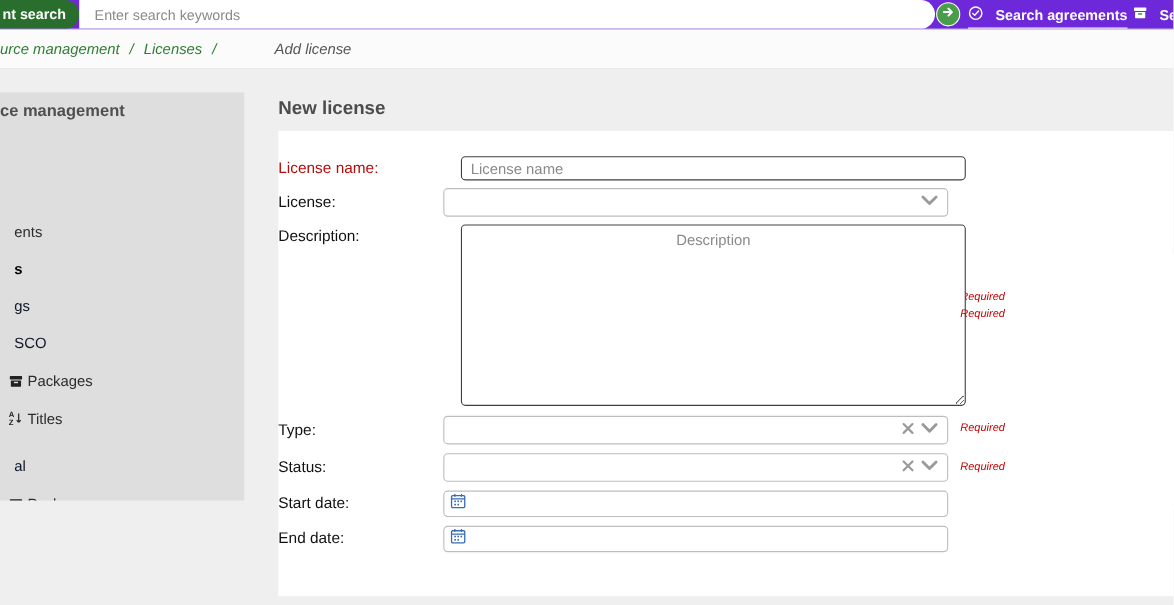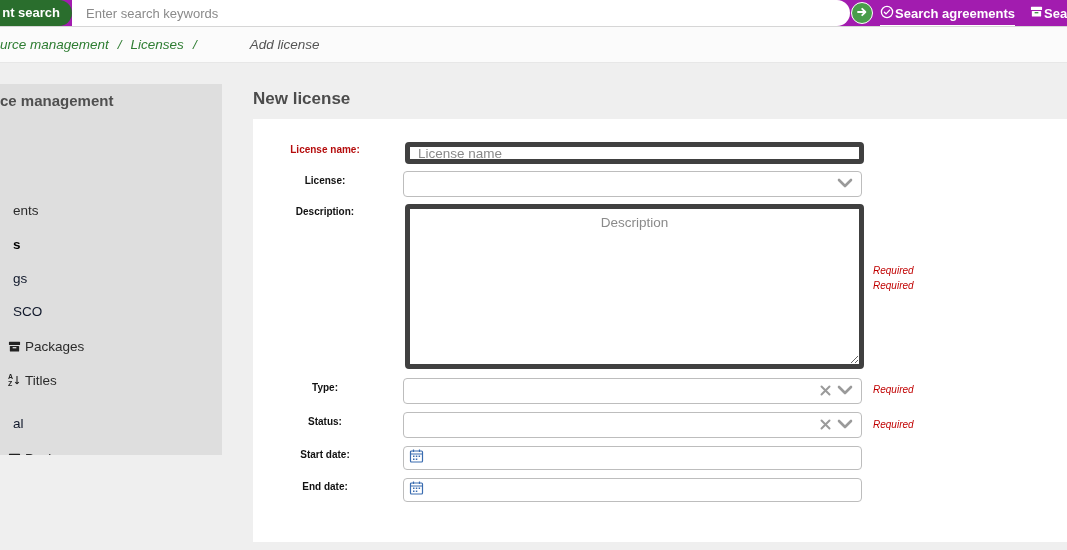--- a/index.html
+++ b/index.html
@@ -1,28 +1,28 @@
 <!DOCTYPE html>
 <html><head>
 <meta charset="utf-8">
 <style>
   html,body{margin:0;padding:0;}
   body{font-family:"Liberation Sans","DejaVu Sans",sans-serif;}
   .viewport{position:relative;width:1067px;height:550px;overflow:hidden;background:#efefef;}
 
   
-  .topbar{position:absolute;left:0;top:0;width:1067px;height:26px;background:#a21caf;border-bottom:1px solid #d6d6d6;}
+  .topbar{position:absolute;left:0;top:0;width:1067px;height:26px;background:#6d28d9;border-bottom:1px solid #d6d6d6;}
   .search-tab{position:absolute;left:-62px;top:0;width:134px;height:26px;background:#2a6e2d;border-radius:0 13px 13px 0;
     color:#fff;font-weight:bold;font-size:13px;line-height:26px;text-align:right;padding-right:12px;box-sizing:border-box;cursor:pointer;}
   .search-field{position:absolute;left:72px;top:0;width:778px;height:26px;background:#fff;border:none;outline:none;
     border-radius:0 13px 13px 0;padding:0 14px;box-sizing:border-box;font-size:13px;color:#333;}
   .search-field::placeholder{color:#8a8a8a;}
   .go-btn{position:absolute;left:851px;top:2px;width:22px;height:22px;border-radius:50%;background:#4a9d4b;border:1px solid #fff;
     box-sizing:border-box;display:flex;align-items:center;justify-content:center;cursor:pointer;}
-  .top-link{position:absolute;top:4px;height:18px;display:flex;align-items:center;gap:1px;color:#fff;font-size:13px;font-weight:600;cursor:pointer;}
+  .top-link{position:absolute;top:4px;height:18px;display:flex;align-items:center;gap:11px;color:#fff;font-size:13px;font-weight:600;cursor:pointer;}
   .top-link.active{border-bottom:1.5px solid #fff;padding-bottom:3px;}
   .top-link-1{left:880px;}
   .top-link-2{left:1030px;}
 
   
   .breadcrumb{position:absolute;left:0;top:27px;width:1067px;height:35px;background:#fbfbfb;border-bottom:1px solid #e7e7e7;
     font-size:13.5px;font-style:italic;display:flex;align-items:center;}
   .breadcrumb a{color:#2e7d32;text-decoration:none;cursor:pointer;}
   .crumb-sep{color:#2e7d32;margin:0 9px;}
   .crumb-current{color:#555;margin-left:44px;}
@@ -32,25 +32,25 @@
   .sidebar-title{position:absolute;left:0;top:8px;font-size:15px;font-weight:bold;color:#4f4f4f;}
   .side-item{position:absolute;left:13px;font-size:13.5px;color:#2b2b2b;cursor:pointer;white-space:nowrap;}
   .side-item.header{color:#0f172a;cursor:default;}
   .side-item.active{font-weight:bold;color:#000;}
   .side-item .s-icon{display:inline-block;vertical-align:-2px;margin-left:-5px;margin-right:4px;}
 
   
   .page-title{position:absolute;left:253px;top:89px;font-size:17px;font-weight:bold;color:#4c4c4c;}
   .card{position:absolute;left:253px;top:119px;width:814px;height:423px;background:#fff;}
 
-  .f-label{position:absolute;width:144px;text-align:center;font-size:10px;font-weight:bold;color:#111;}
+  .f-label{position:absolute;width:144px;text-align:left;font-size:14px;font-weight:normal;color:#111;}
   .f-label.req{color:#b50d0d;}
   .required{position:absolute;left:620px;font-size:10px;font-style:italic;color:#c00000;}
 
-  .t-input{position:absolute;left:152px;width:459px;border:5px solid #404040;border-radius:4px;box-sizing:border-box;
+  .t-input{position:absolute;left:166px;width:459px;border:1px solid #404040;border-radius:4px;box-sizing:border-box;
     font-size:13.5px;color:#333;padding:0 8px;outline:none;font-family:inherit;}
   .t-input::placeholder{color:#8a8a8a;}
   textarea.t-input{padding:6px 8px;resize:both;text-align:center;}
   textarea.t-input::placeholder{color:#8a8a8a;}
 
   .sel{position:absolute;left:150px;width:459px;border:1px solid #bdbdbd;border-radius:4px;background:#fff;box-sizing:border-box;cursor:pointer;}
   .sel .chev{position:absolute;right:8px;top:50%;transform:translateY(-50%);}
   .sel .clear-x{position:absolute;right:30px;top:50%;transform:translateY(-50%);}
 
   .date-wrap{position:absolute;left:150px;width:459px;}

